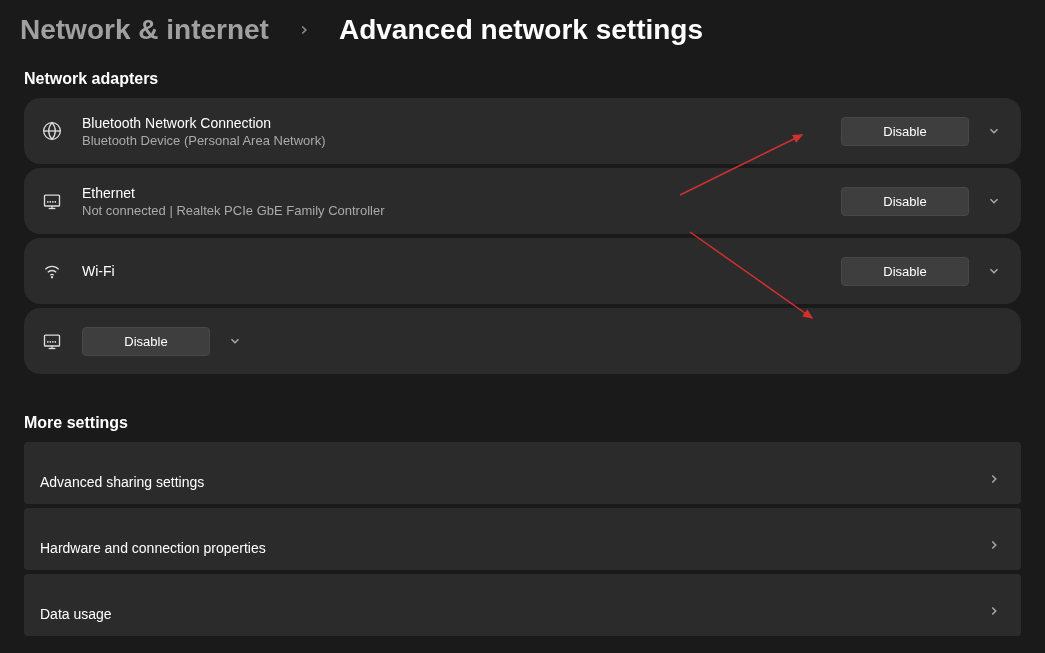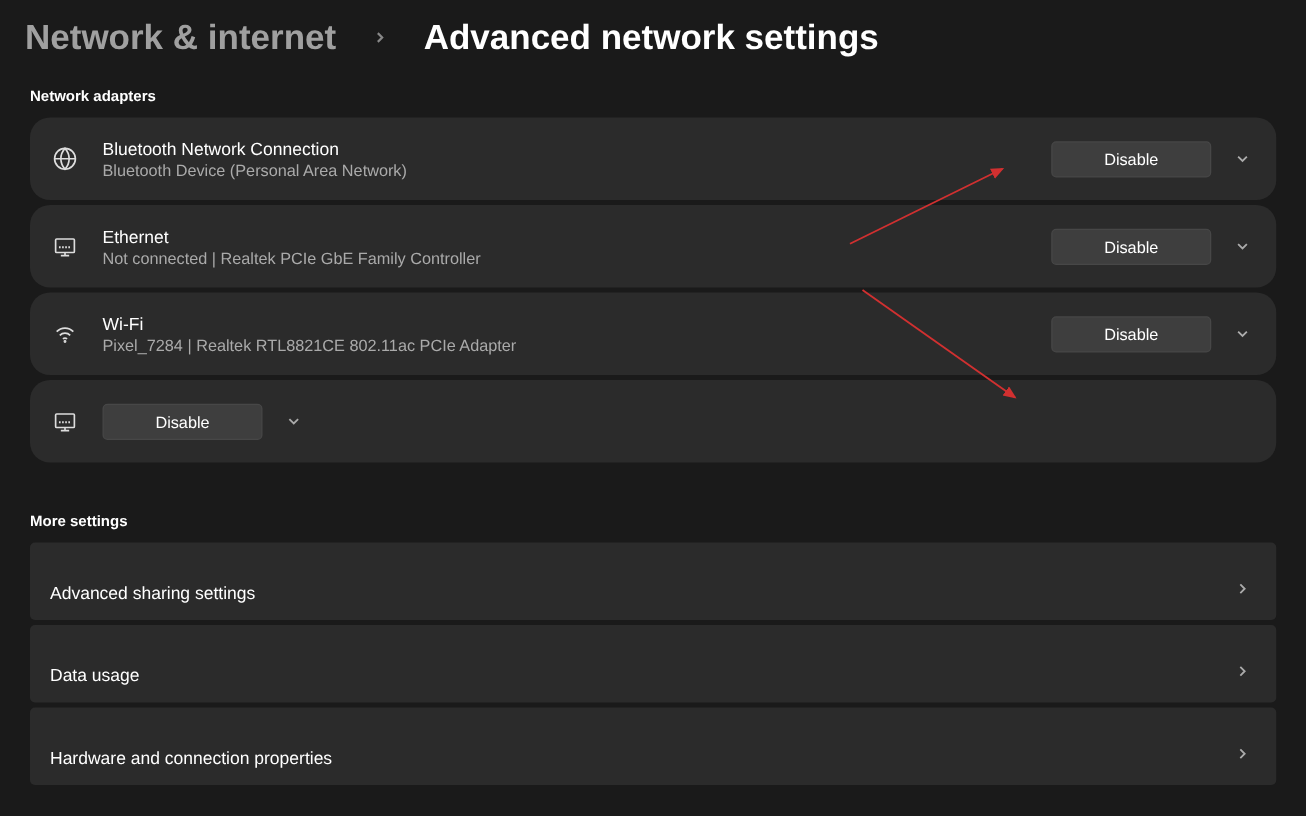--- a/index.html
+++ b/index.html
@@ -37,21 +37,21 @@
       align-items: center;
     }
 
     .breadcrumb-title {
       font-size: 28px;
       font-weight: 600;
       color: #fff;
     }
 
     .section-label {
-      font-size: 12px;
+      font-size: 16px;
       font-weight: 600;
       color: #fff;
       padding: 6px 24px 10px 24px;
     }
 
     .card {
       background: #2b2b2b;
       border-radius: 16px;
       margin: 0 24px 4px 24px;
       display: flex;
@@ -218,21 +218,20 @@
   <div class="card-icon">
     <svg width="20" height="20" viewBox="0 0 24 24" fill="none" stroke="currentColor" stroke-width="1.6">
         <path d="M4 10a11 11 0 0 1 16 0"></path>
         <path d="M7 13.5a7 7 0 0 1 10 0"></path>
         <path d="M10 17a3 3 0 0 1 4 0"></path>
         <circle cx="12" cy="19.5" r="0.6" fill="currentColor"></circle>
       </svg>
   </div>
   <div class="card-content">
     <div class="card-title">Wi-Fi</div>
-    <div class="card-subtitle">Pixel_7284 | Realtek RTL8821CE 802.11ac PCIe Adapter</div>
   </div>
   <div class="card-actions">
     <button class="disable-btn">Disable</button>
     <span class="chevron">
       <svg width="14" height="14" viewBox="0 0 24 24" fill="none" stroke="currentColor" stroke-width="2.5">
           <polyline points="6 9 12 15 18 9"></polyline>
         </svg>
     </span>
   </div>
 </div>
@@ -268,32 +267,32 @@
     </div>
     <span class="chevron">
       <svg width="14" height="14" viewBox="0 0 24 24" fill="none" stroke="currentColor" stroke-width="2.5">
           <polyline points="9 18 15 12 9 6"></polyline>
         </svg>
     </span>
   </div>
 
   <div class="settings-card">
     <div class="settings-content">
-      <div class="settings-title">Data usage</div>
+      <div class="settings-title">Hardware and connection properties</div>
     </div>
     <span class="chevron">
       <svg width="14" height="14" viewBox="0 0 24 24" fill="none" stroke="currentColor" stroke-width="2.5">
           <polyline points="9 18 15 12 9 6"></polyline>
         </svg>
     </span>
   </div>
 
   <div class="settings-card">
     <div class="settings-content">
-      <div class="settings-title">Hardware and connection properties</div>
+      <div class="settings-title">Data usage</div>
     </div>
     <span class="chevron">
       <svg width="14" height="14" viewBox="0 0 24 24" fill="none" stroke="currentColor" stroke-width="2.5">
           <polyline points="9 18 15 12 9 6"></polyline>
         </svg>
     </span>
   </div>
 </div>
 
 <svg class="annotation-arrow" style="left:0;top:0;width:1045px;height:653px;position:absolute;">

